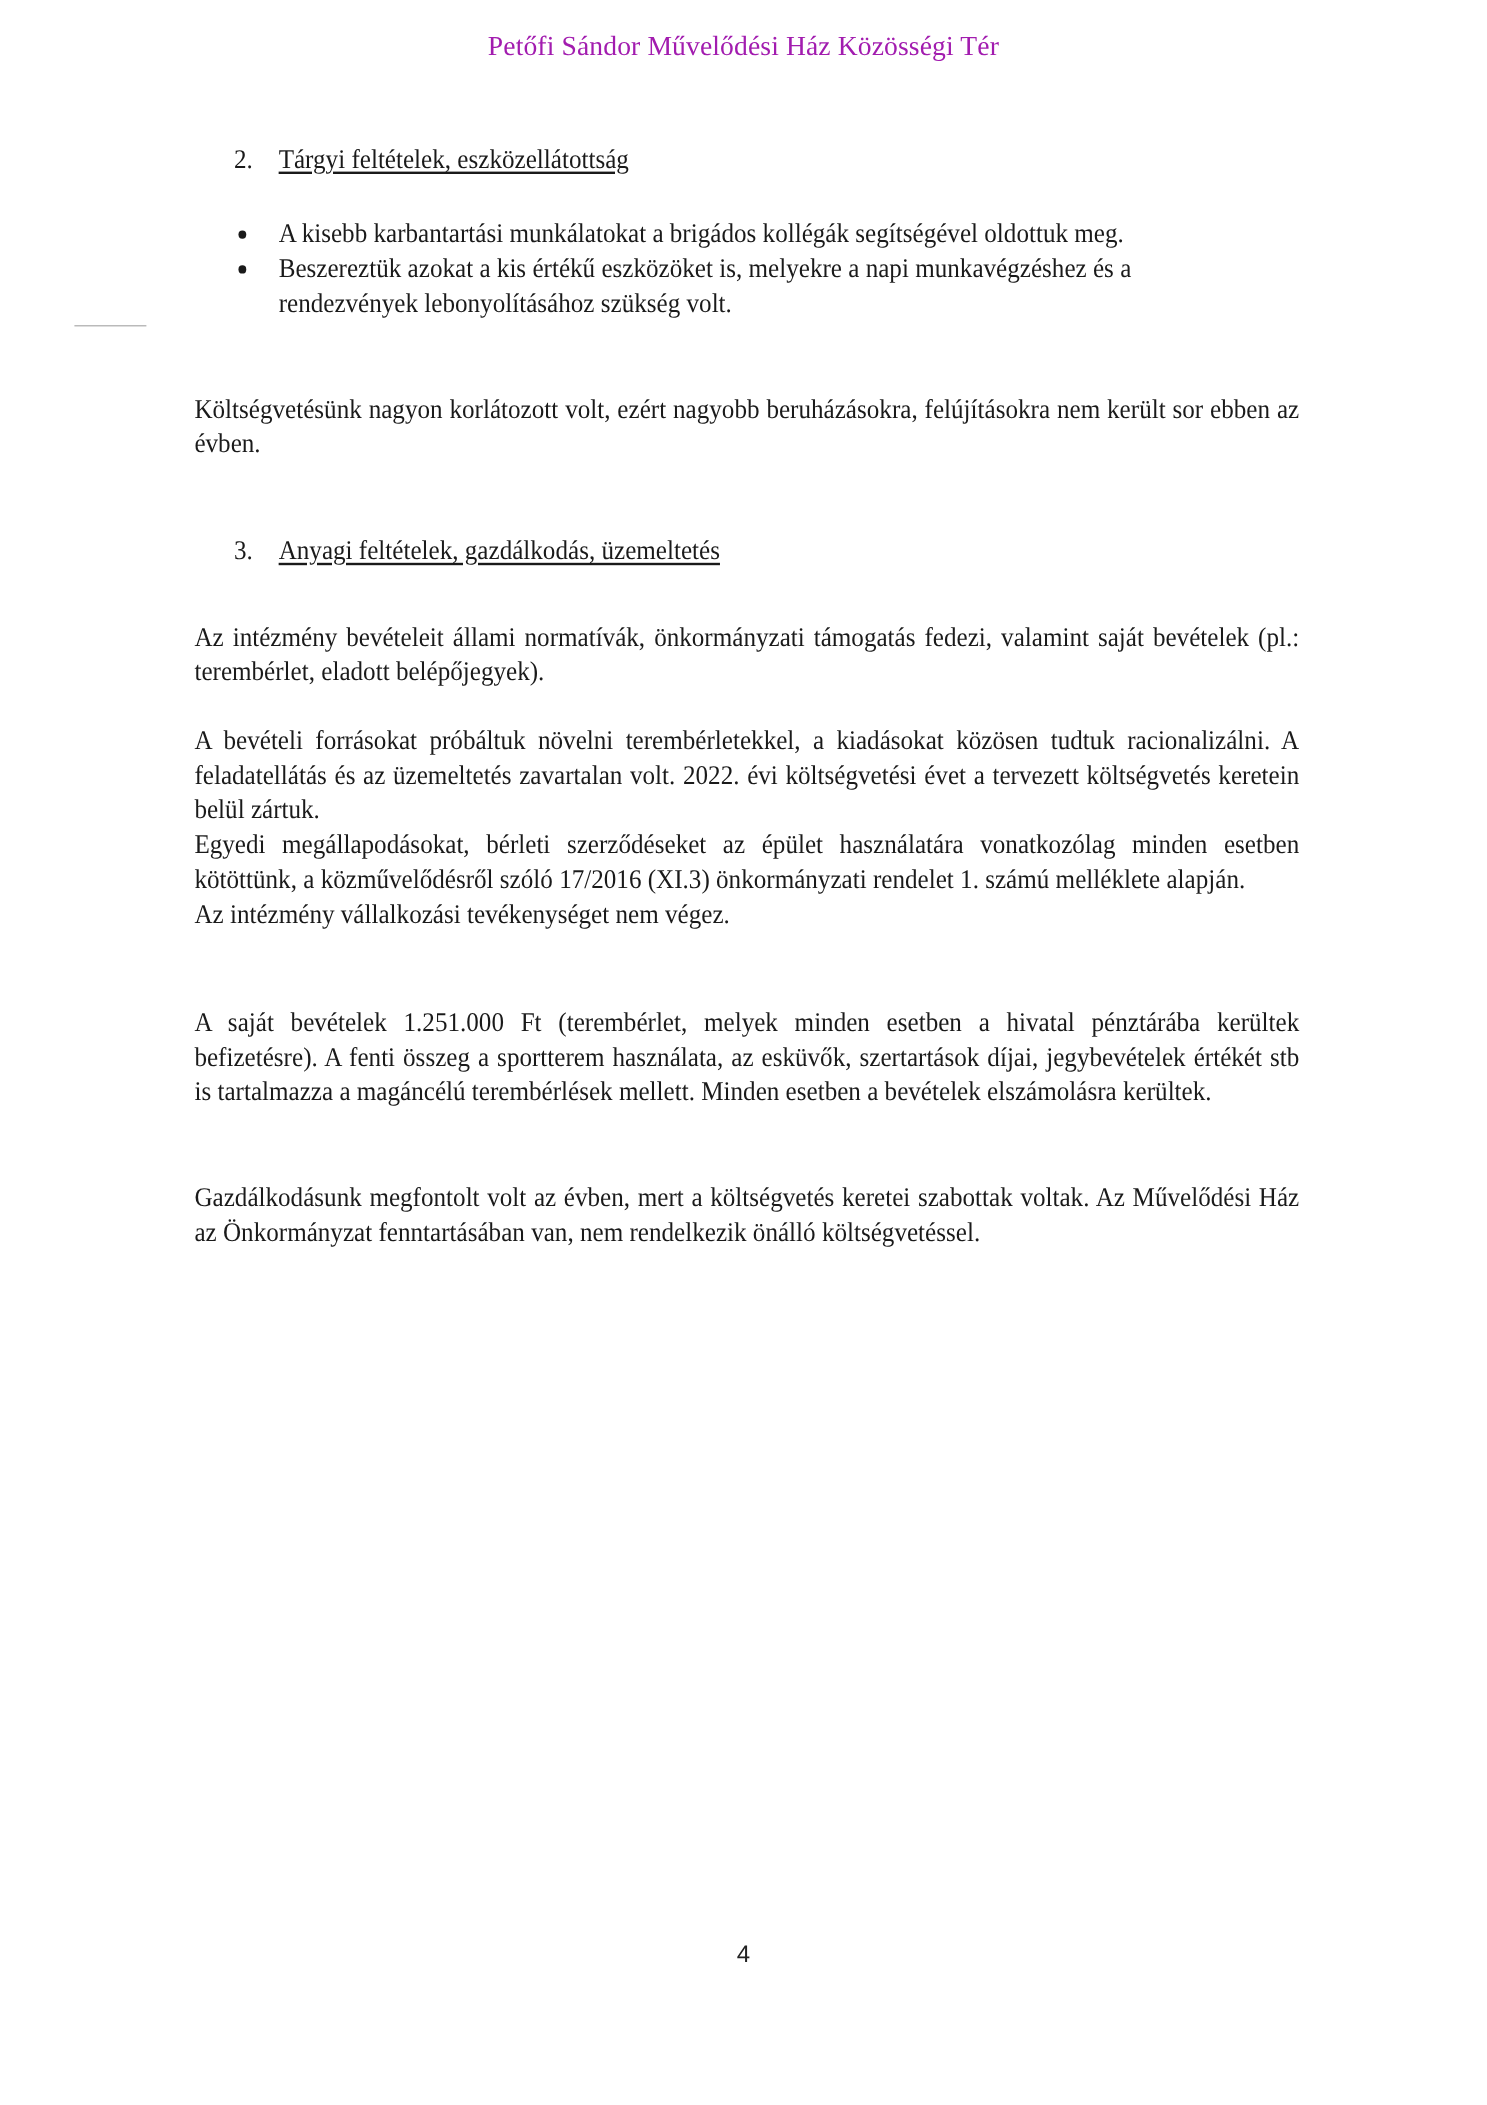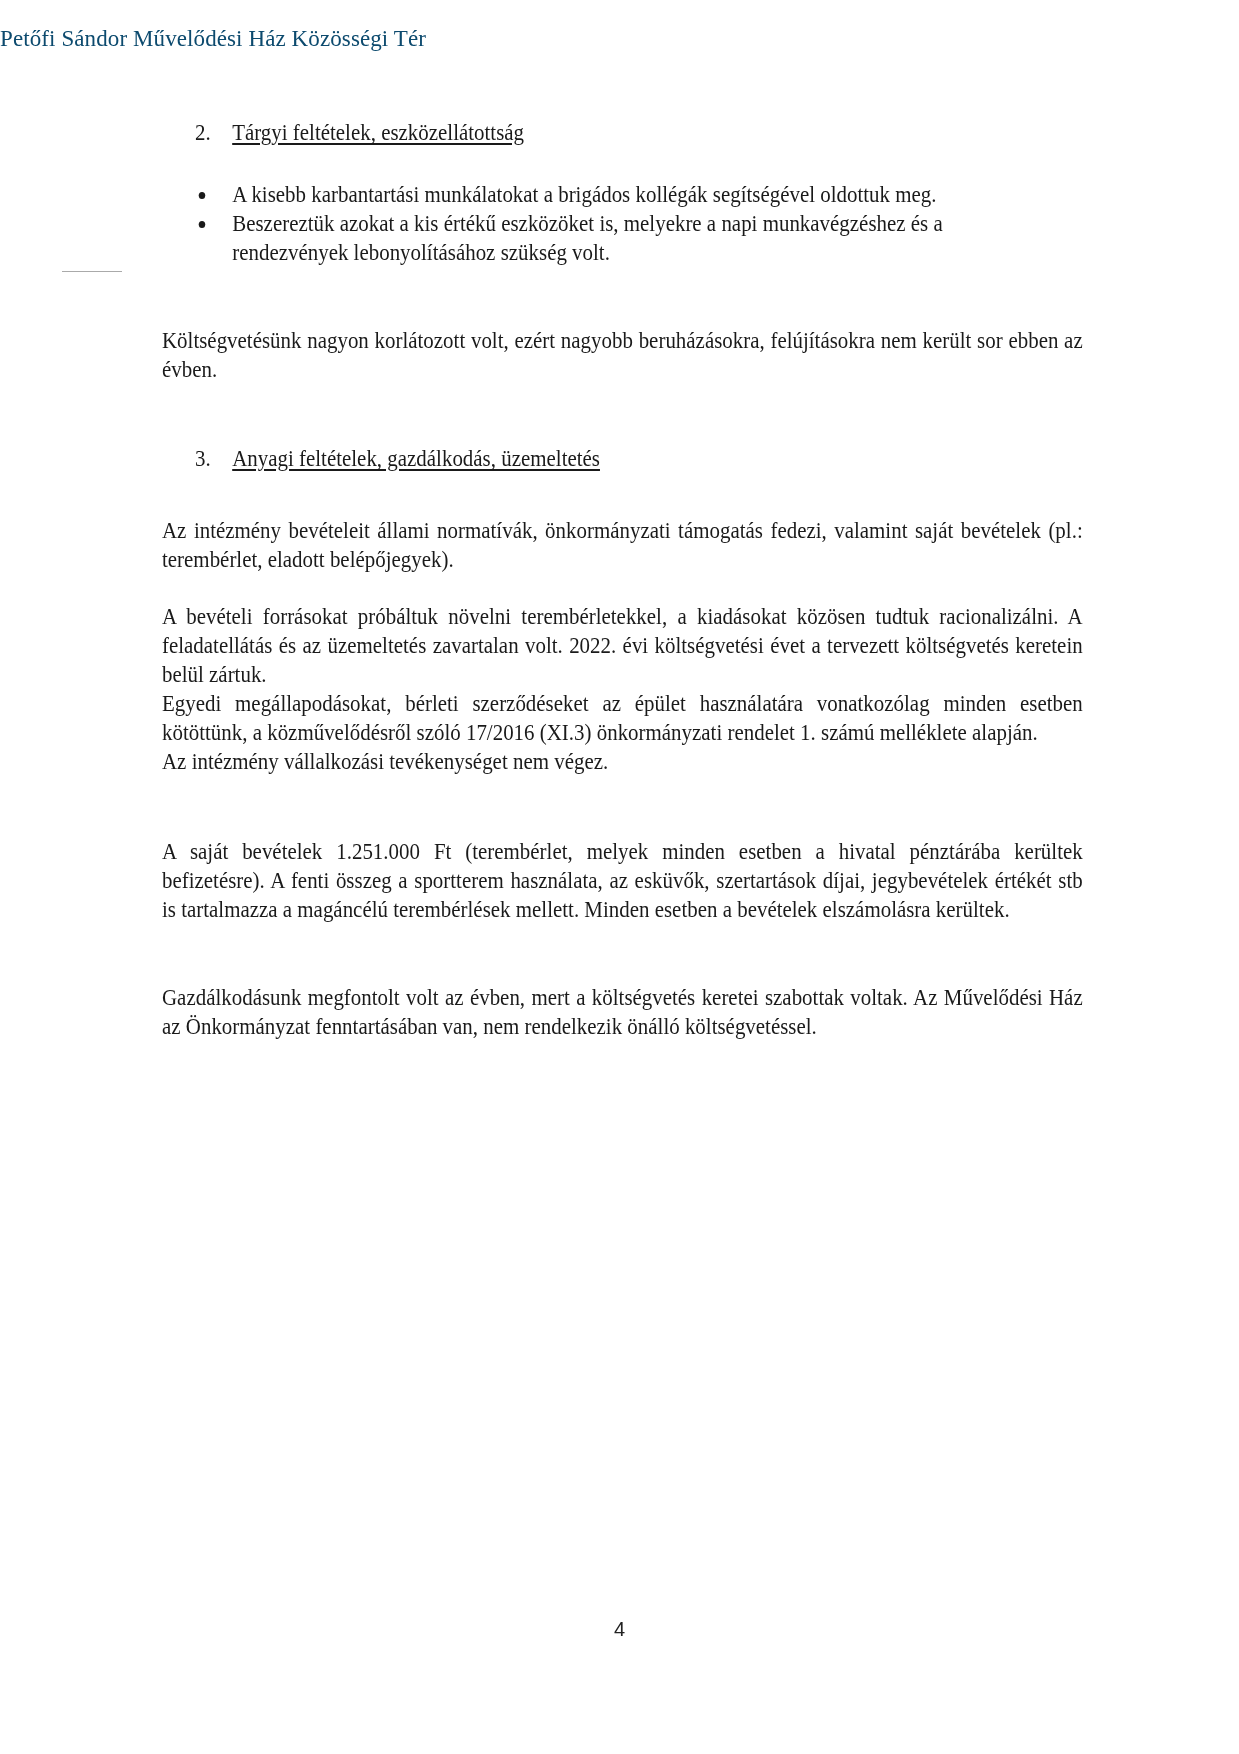--- a/index.html
+++ b/index.html
@@ -13,24 +13,24 @@
       position: relative;
       overflow: hidden;
       color: #1a1a1a;
       font-family: "Liberation Serif", "DejaVu Serif", serif;
     }
     .page-header {
       position: absolute;
       top: 26px;
       left: 0;
       width: 1239px;
-      text-align: left;
+      text-align: center;
       font-family: "Liberation Serif", serif;
       font-size: 23px;
-      color: #0c4a6e;
+      color: #a21caf;
       letter-spacing: 0.1px;
     }
     .content {
       position: absolute;
       left: 162px;
       width: 920px;
       font-size: 22.5px;
       line-height: 29px;
       font-family: "Liberation Serif", serif;
       transform: scaleX(0.93);

